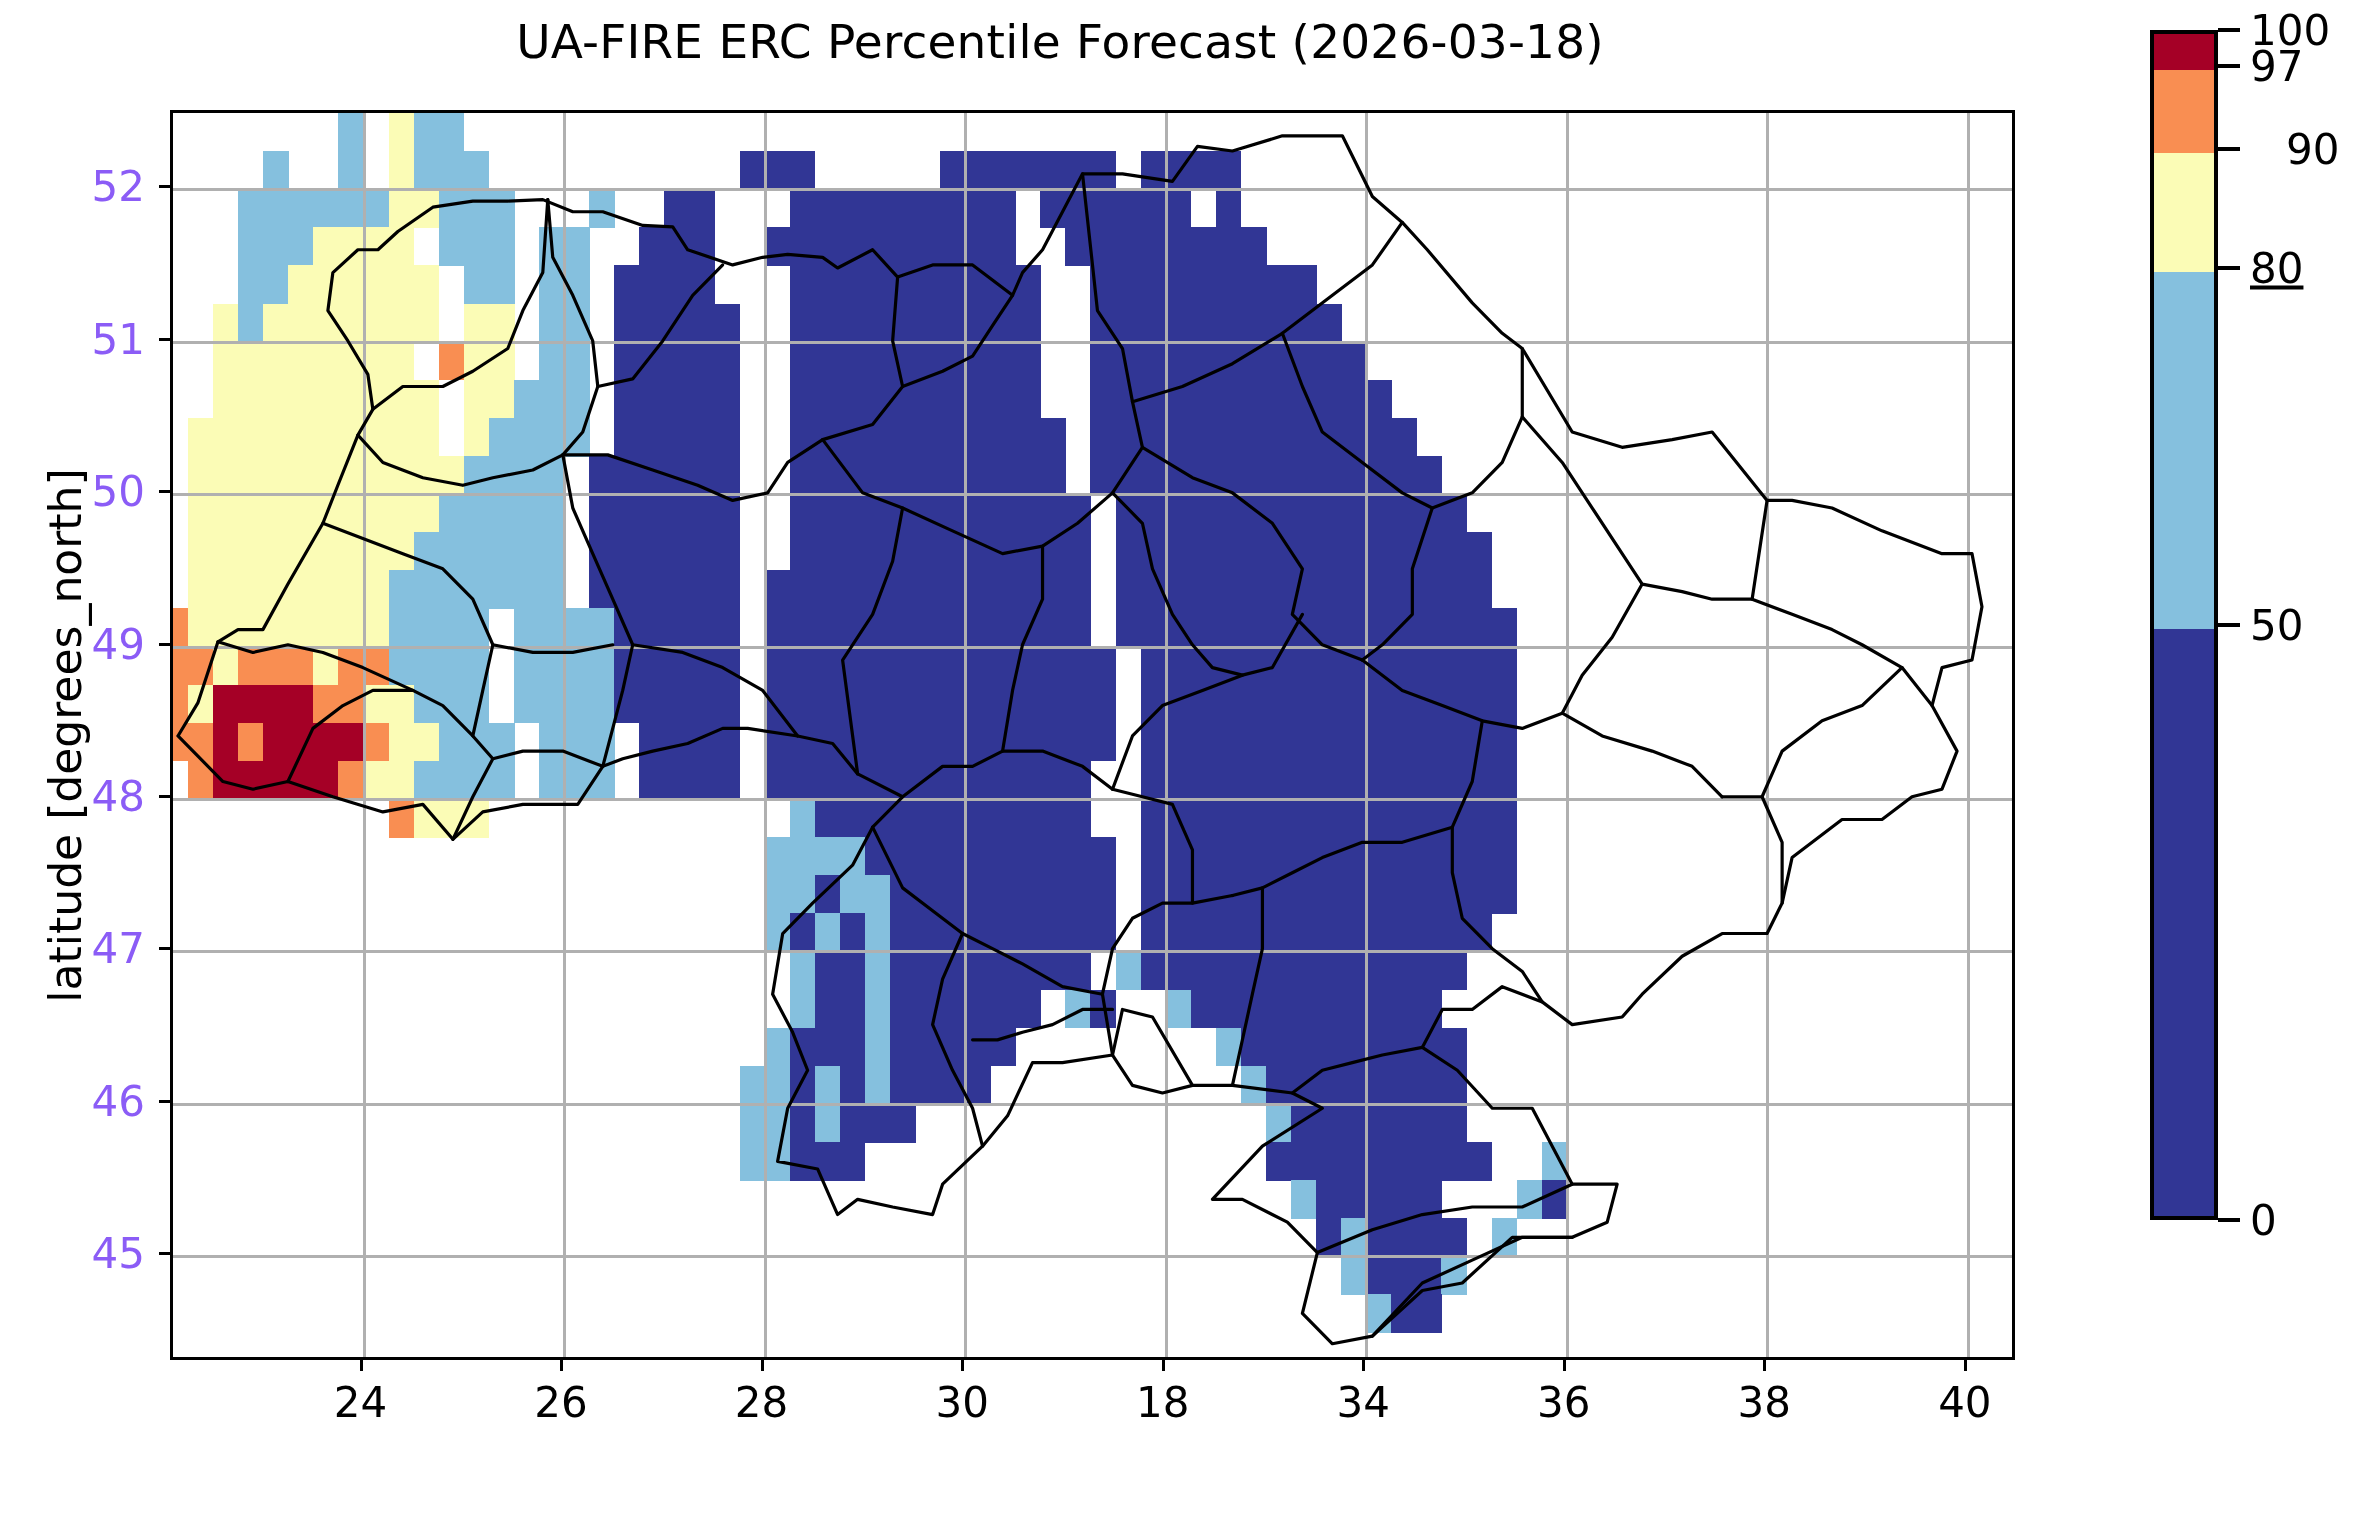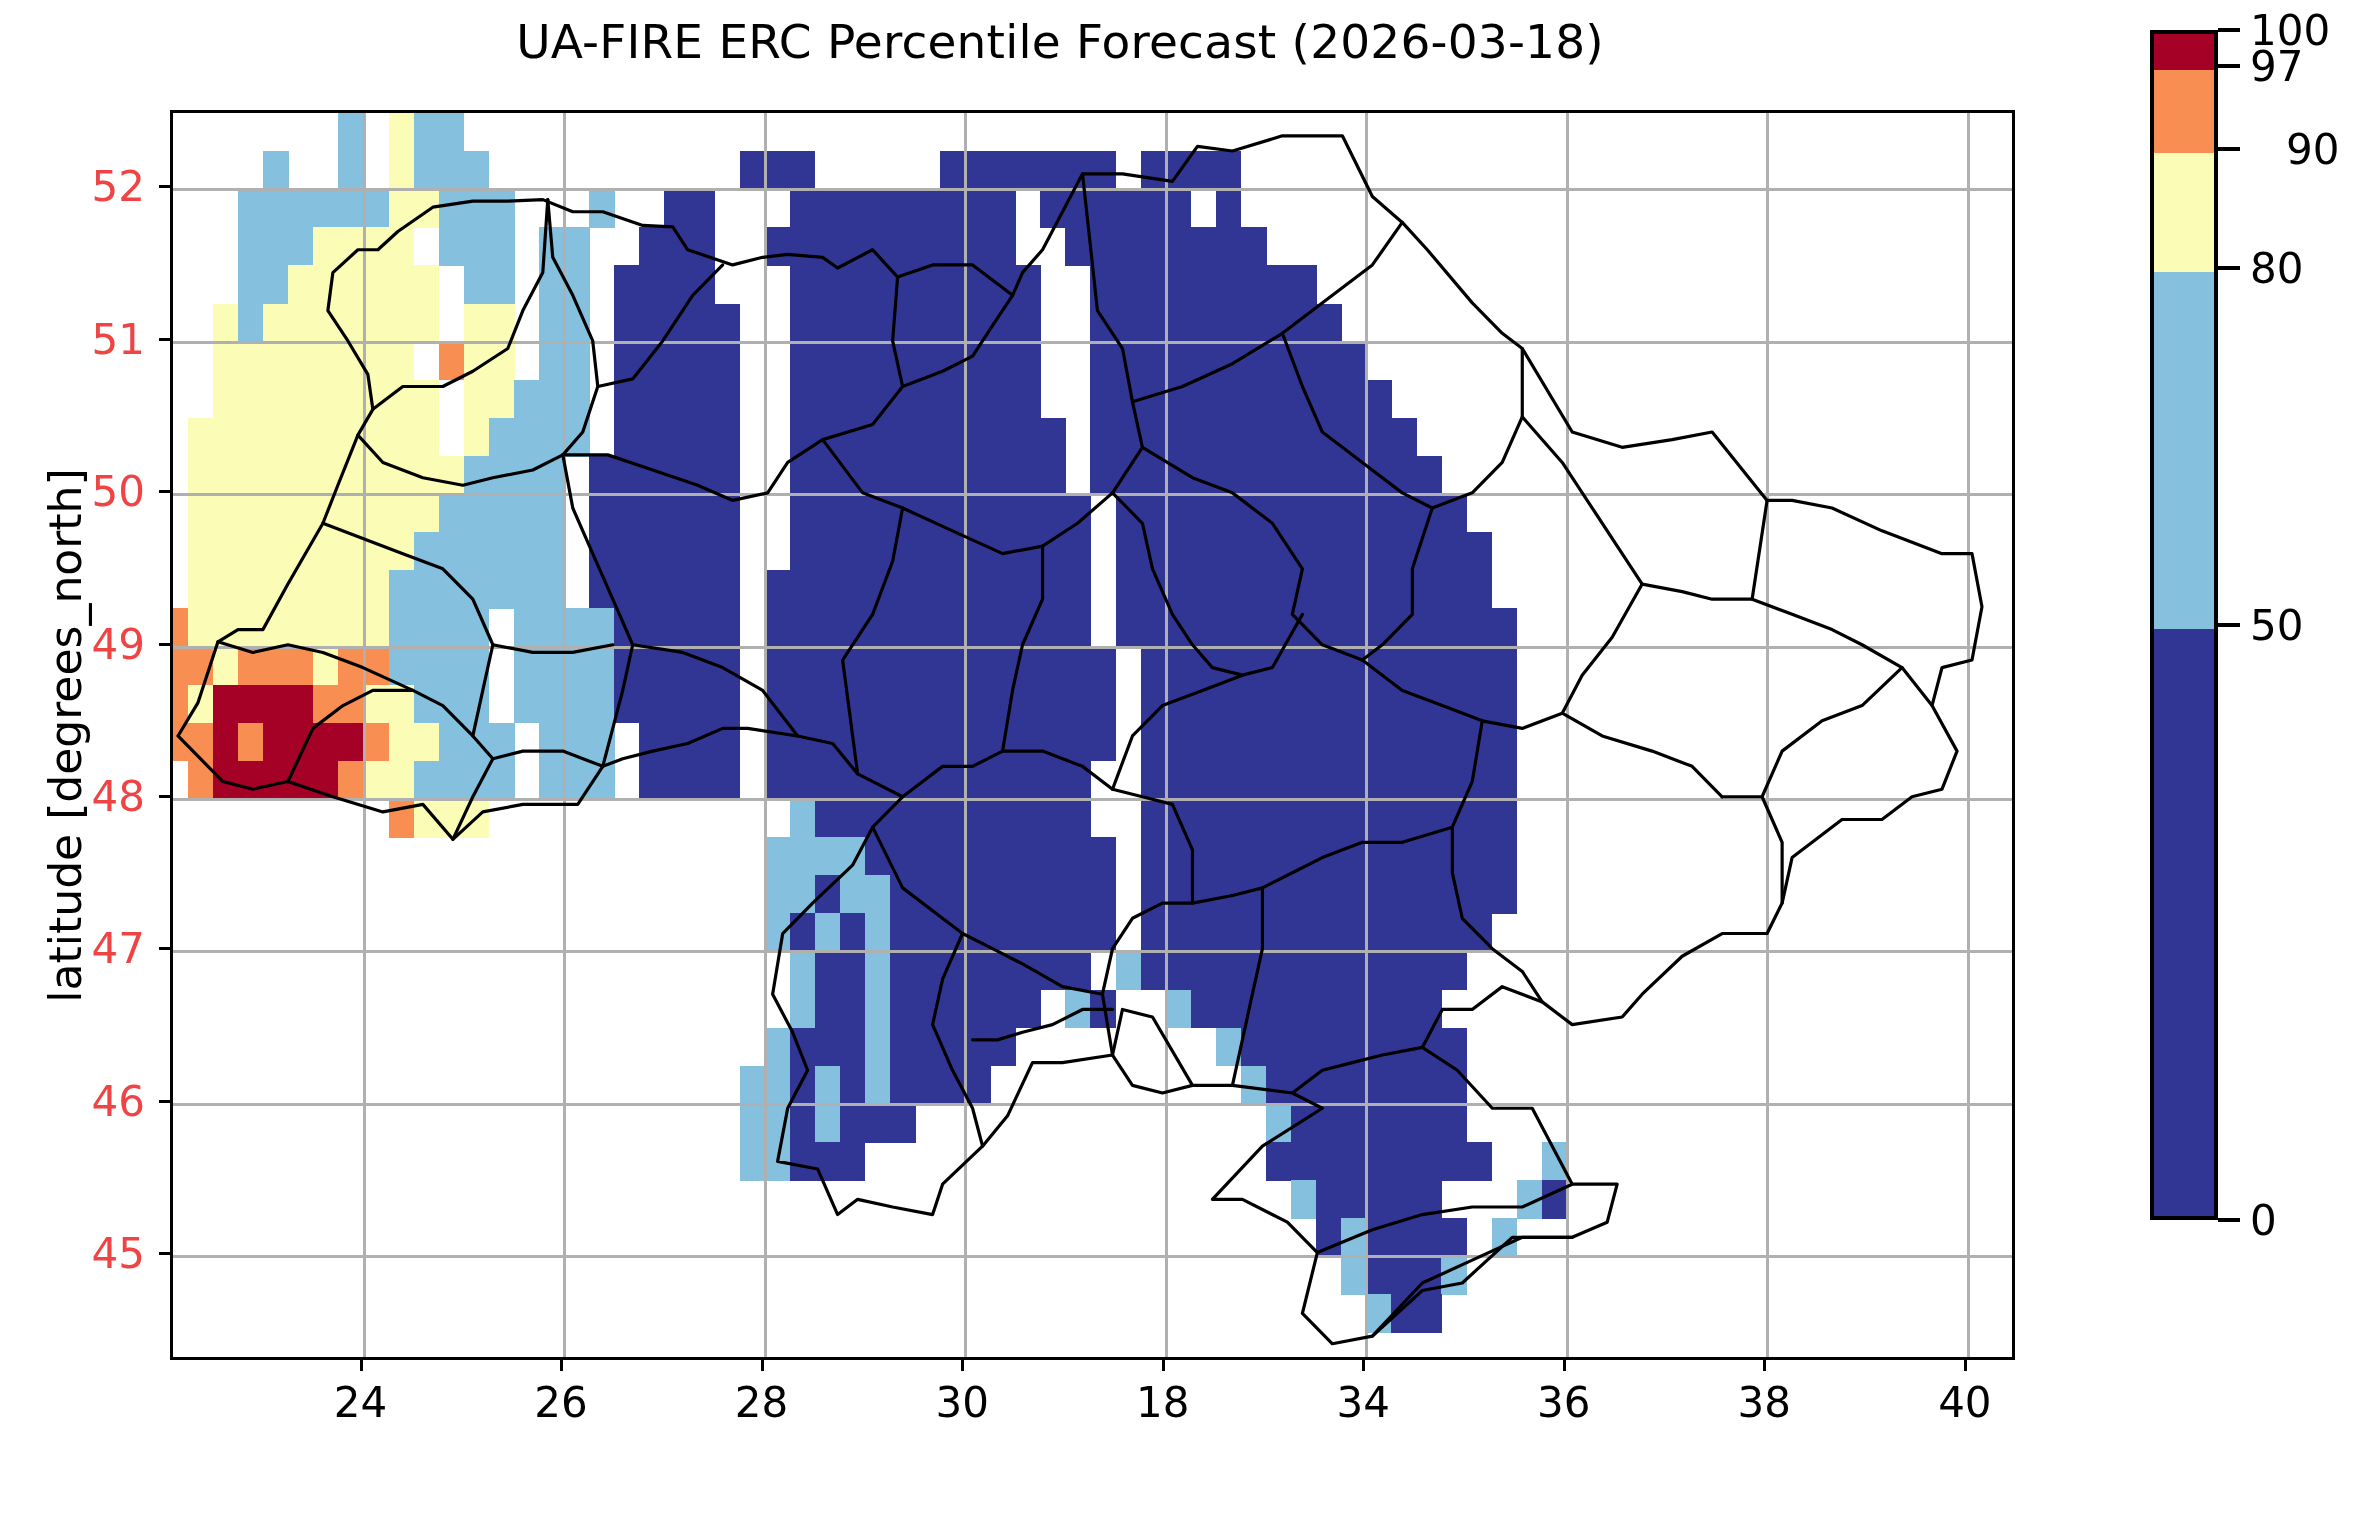--- a/index.html
+++ b/index.html
@@ -22,21 +22,21 @@
   #grid .gl{position:absolute;background:#b0b0b0;}
   #grid .gl.v{width:3px;top:0;bottom:0;}
   #grid .gl.h{height:3px;left:0;right:0;}
   #coast{position:absolute;inset:0;}
 
   
   .tickmark{position:absolute;background:#000;}
   .xtick{width:3px;height:11px;}
   .ytick{height:3px;width:11px;}
   .xlab{position:absolute;font-size:42px;color:#000;text-align:center;transform:translateX(-50%);}
-  .ylab{position:absolute;font-size:42px;color:#ef4444;text-align:right;transform:translateY(-50%);}
+  .ylab{position:absolute;font-size:42px;color:#8b5cf6;text-align:right;transform:translateY(-50%);}
 
   #xaxis-title{
     position:absolute;left:170px;top:1438px;width:1845px;text-align:center;
     font-size:44px;color:#000;
   }
   #yaxis-title{
     position:absolute;left:-560px;top:710px;width:1250px;text-align:center;
     font-size:44px;color:#000;transform:rotate(-90deg);transform-origin:center center;
   }
 
@@ -392,20 +392,20 @@
       <div class="seg" style="top: 0px; height: 35.7px; background: rgb(165, 0, 38);"></div>
     </div>
   <div id="cbar-ticks">
       <div class="cbtick" style="top: 28px;"></div>
       <div class="cblab" style="top: 30px;">100</div>
       <div class="cbtick" style="top: 63.7px;"></div>
       <div class="cblab" style="top: 65.7px;">97</div>
       <div class="cbtick" style="top: 147px;"></div>
       <div class="cblab" style="top: 149px; margin-left: 36px;">90</div>
       <div class="cbtick" style="top: 266px;"></div>
-      <div class="cblab" style="top: 268px;">80</div>
+      <div class="cblab" style="top: 268px; text-decoration: underline;">80</div>
       <div class="cbtick" style="top: 623px;"></div>
       <div class="cblab" style="top: 625px;">50</div>
       <div class="cbtick" style="top: 1218px;"></div>
       <div class="cblab" style="top: 1220px;">0</div>
     </div>
 
 </div>
 
 </body></html>

